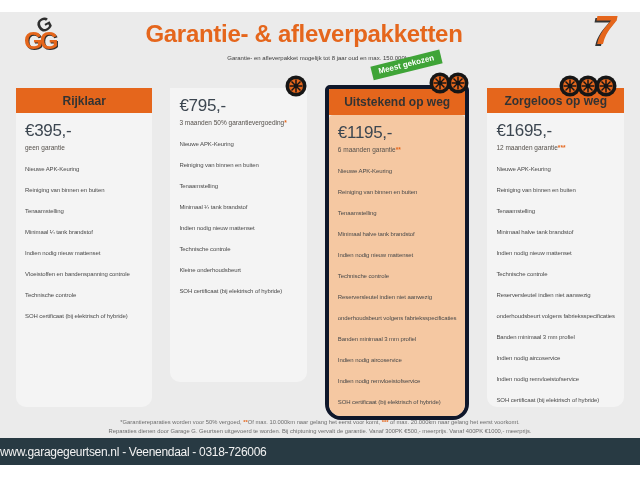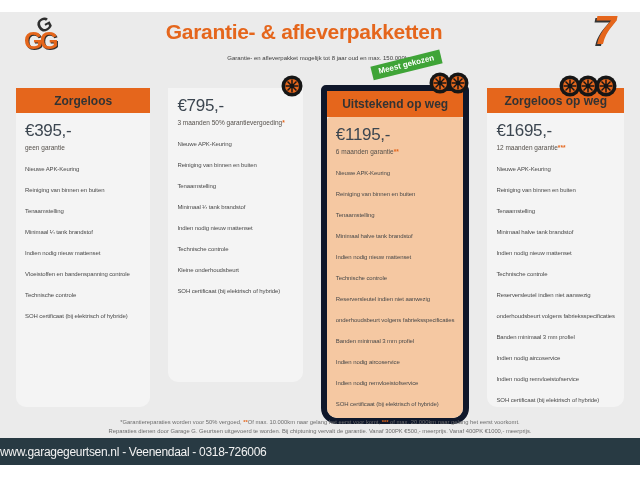--- a/index.html
+++ b/index.html
@@ -21,21 +21,21 @@
     transform:rotate(-28deg); display:inline-block;
   }
   .gg-bottom {
     position:absolute; left:2px; top:11px;
     font-weight:bold; font-size:24px; color:var(--accent,#e5661c);
     letter-spacing:-3px;
     text-shadow:1px 1px 0 #2e2e2e;
   }
   .page-title {
     position:absolute; left:0; top:20px; width:608px;
-    text-align:center; font-weight:bold; font-size:21px;
+    text-align:center; font-weight:bold; font-size:24px;
     color:var(--accent,#e5661c); letter-spacing:-0.3px;
   }
   .page-subtitle {
     position:absolute; left:0; top:55px; width:640px;
     text-align:center; font-size:6px; color:#3d3d3d;
   }
   .seven-logo {
     position:absolute; right:24px; top:8px;
     font-weight:bold; font-style:italic; font-size:40px;
     color:var(--accent,#e5661c);
@@ -53,21 +53,21 @@
     display:flex; align-items:center; justify-content:center;
     font-weight:bold; font-size:12px; color:#333333;
   }
   .body {
     background:var(--panel-bg,#f4f4f4);
     border-radius:0 0 10px 10px;
     height:294px; padding:8px 9px 0 9px;
   }
   .pkg.highlight { margin-top:-3px; }
   .pkg.highlight .panel {
-    border:6px solid #0f172a;
+    border:4px solid #0f172a;
     border-radius:5px 5px 16px 16px;
     overflow:hidden;
   }
   .pkg.highlight .bar { height:26px; }
   .pkg.highlight .body {
     background:var(--highlight-bg,#f5c8a2);
     height:301px; border-radius:4px;
   }
   .price { font-weight:normal; font-size:17px; color:#3c4650; letter-spacing:-0.3px; }
   .price-sub { font-size:6.5px; color:#55504b; margin-top:3px; white-space:nowrap; }
@@ -114,21 +114,21 @@
 </div>
 <h1 class="page-title">Garantie- &amp; afleverpakketten</h1>
 <div class="page-subtitle">Garantie- en afleverpakket mogelijk tot 8 jaar oud en max. 150.000km</div>
 <div class="seven-logo">7</div>
 
 <div class="cols">
 
   <section class="pkg pkg-1">
     <div class="panel">
       <div class="bar">
-        <span>Zorgeloos</span>
+        <span>Rijklaar</span>
       </div>
       <div class="body">
         <div class="price">€395,-</div>
         <div class="price-sub"><span>geen garantie</span><span class="mark"></span></div>
         <ul class="features">
             <li>Nieuwe APK-Keuring</li>
             <li>Reiniging van binnen en buiten</li>
             <li>Tenaamstelling</li>
             <li>Minimaal ¼ tank brandstof</li>
             <li>Indien nodig nieuw mattenset</li>

